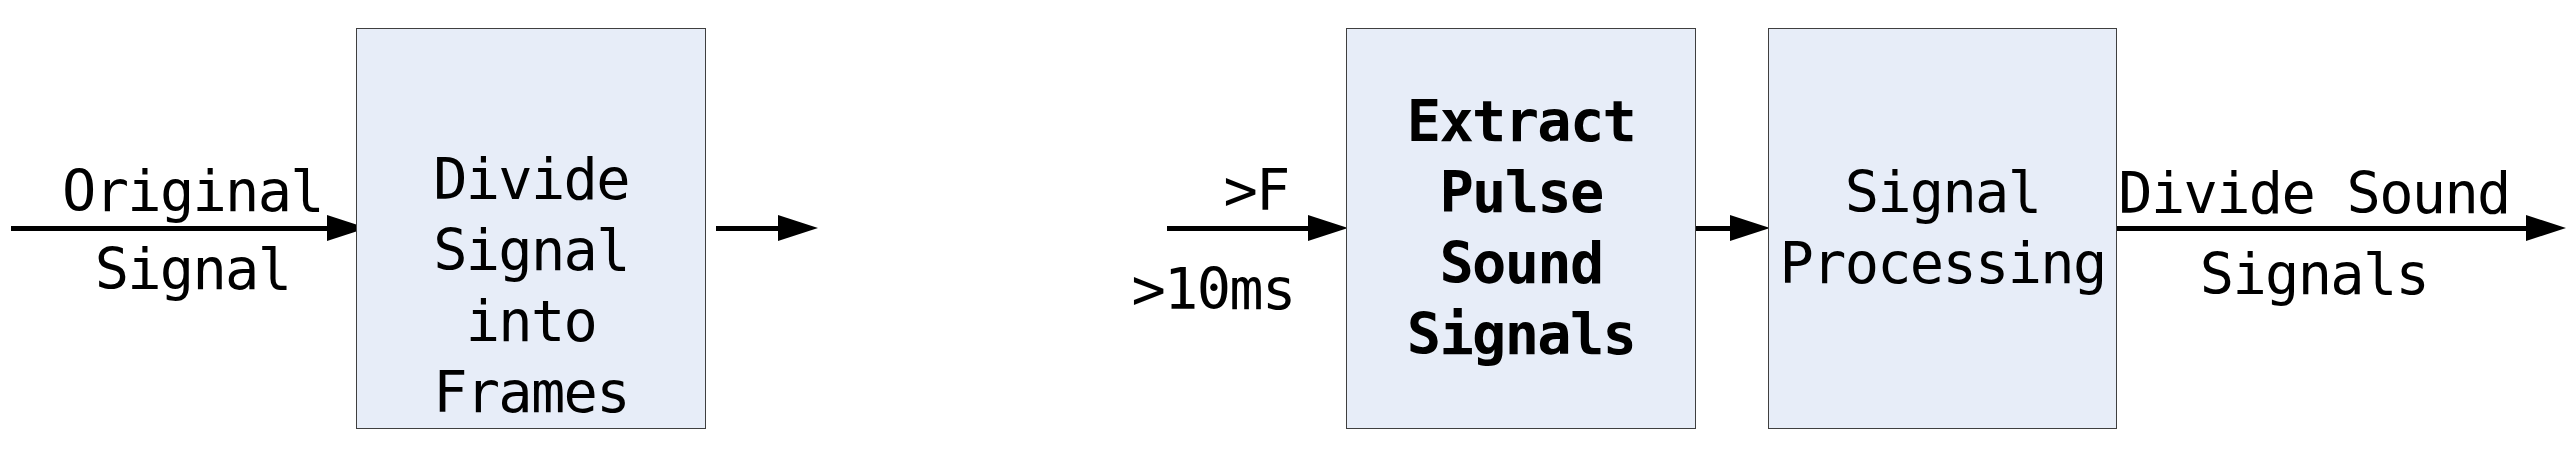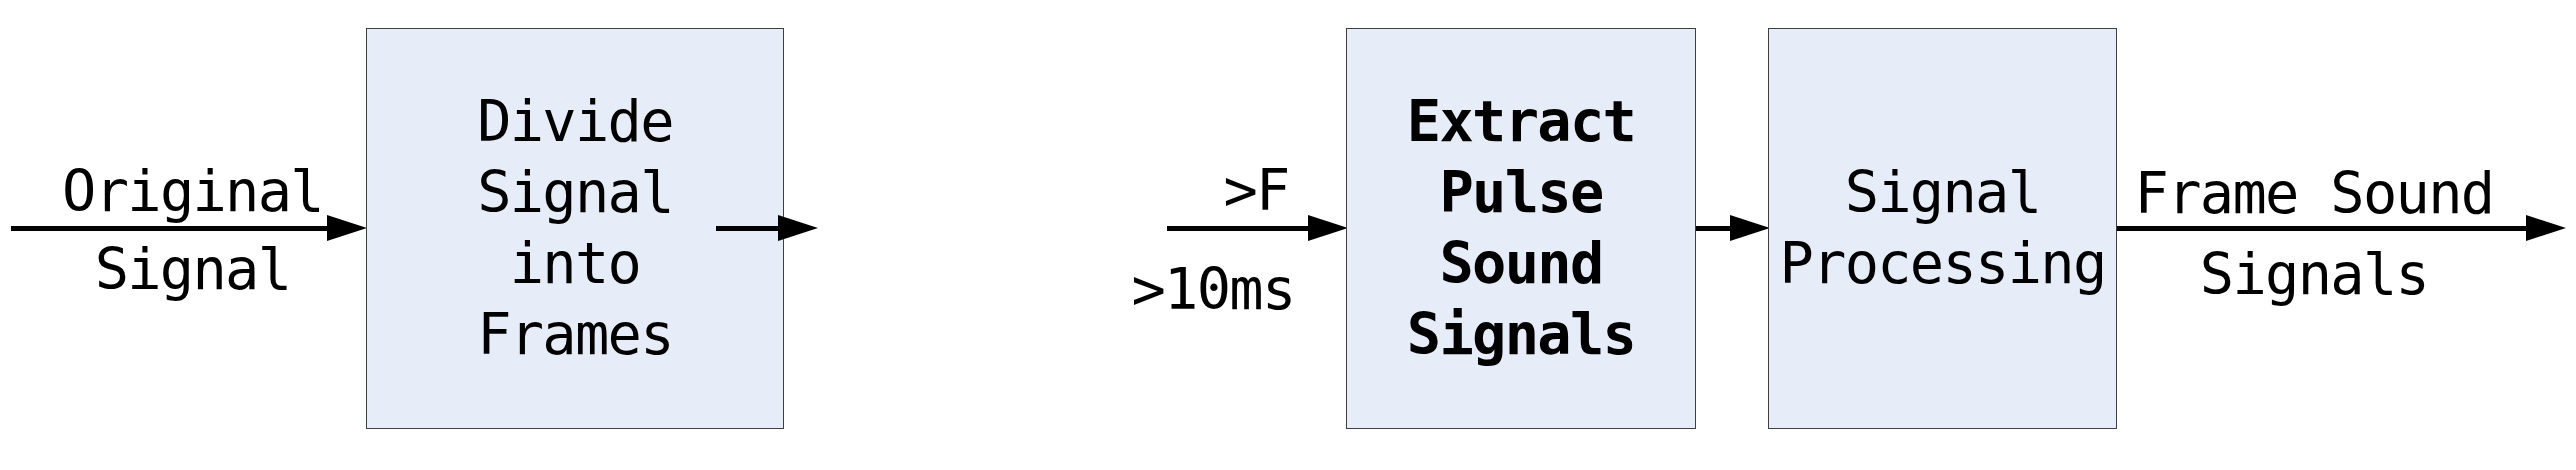--- a/index.html
+++ b/index.html
@@ -34,21 +34,21 @@
     align-items: center;
     justify-content: center;
   }
   .node .node-label {
     white-space: pre-line;
     text-align: center;
     font-size: 57px;
     line-height: 71px;
     letter-spacing: -1.7px;
   }
-  #node-divide     { left: 366px;  width: 418px; }
+  #node-divide     { left: 356px;  width: 350px; align-items: flex-end; }
   #node-energy     { left: 815px;  width: 353px; }
   #node-extract    { left: 1346px; width: 350px; font-weight: bold; }
   #node-processing { left: 1768px; width: 349px; }
   
   .line {
     position: absolute;
     top: 226px;
     height: 5.2px;
     background: var(--arrow);
   }
@@ -136,18 +136,18 @@
   
   <div class="node" id="node-processing">
     <span class="node-label">Signal
 Processing</span>
   </div>
 
   
   <div class="group">
     <div class="line" id="line-output"></div>
     <div class="head" id="head-output"></div>
-    <div class="lbl" id="lbl-output-top">Frame Sound</div>
+    <div class="lbl" id="lbl-output-top">Divide Sound</div>
     <div class="lbl" id="lbl-output-bottom">Signals</div>
   </div>
 
 </div>
 
 
 </body></html>

